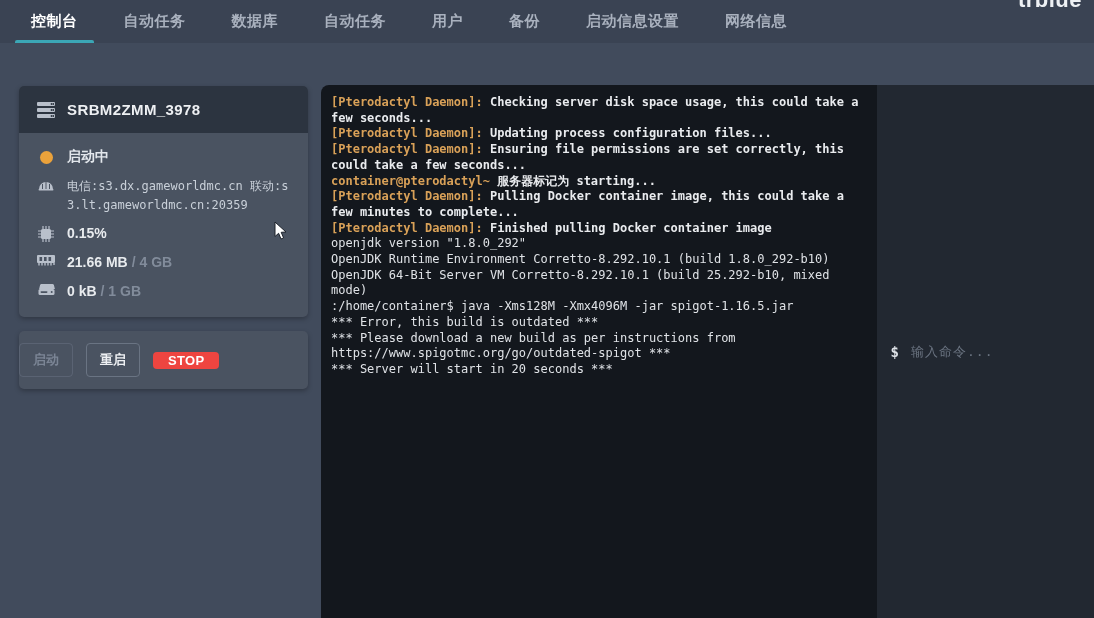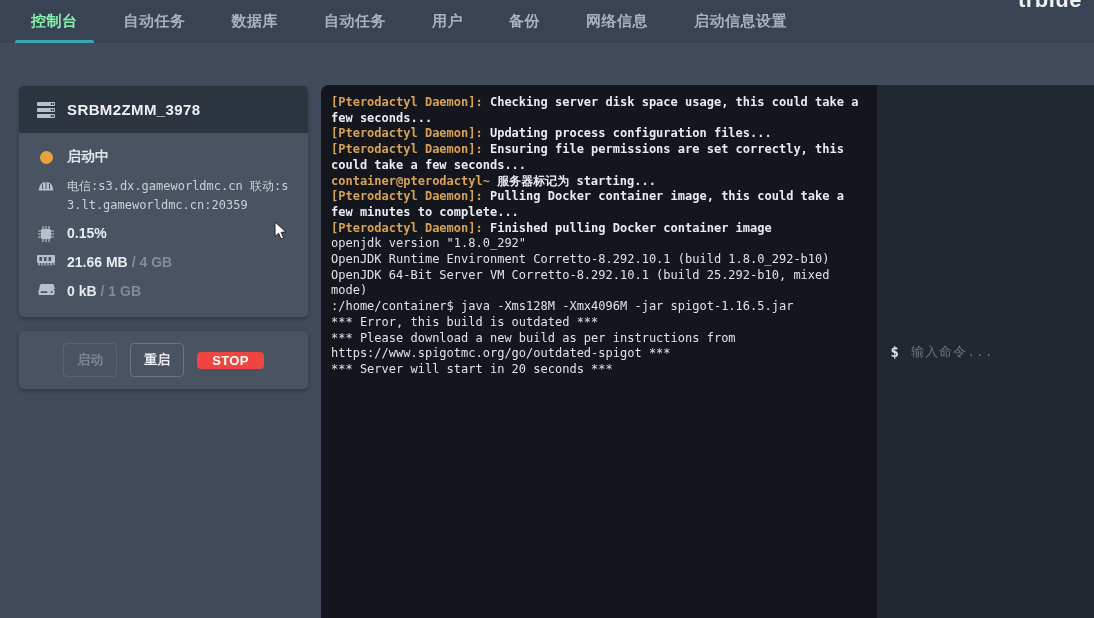--- a/index.html
+++ b/index.html
@@ -19,21 +19,21 @@
     padding-left: 8px;
     z-index: 5;
   }
   .nav-tab {
     display: flex; align-items: center;
     padding: 0 16px; margin: 0 7px;
     color: #a9b1be; font-size: 15px; font-weight: 600;
     cursor: pointer; position: relative;
     letter-spacing: 0.5px;
   }
-  .nav-tab.active { color: #86efac; }
+  .nav-tab.active { color: #ffffff; }
   .nav-tab.active::after {
     content: ""; position: absolute; left: 0; right: 0; bottom: 0;
     height: 3px; background: #3ba7b6; border-radius: 2px 2px 0 0;
   }
   .brand {
     position: absolute; top: -13px; right: 12px;
     color: #eef1f4; font-size: 22px; font-weight: 700;
     letter-spacing: 0.5px;
   }
 
@@ -63,21 +63,21 @@
   }
   .stat-value { color: #e8ebee; font-size: 14px; font-weight: 700; }
   .stat-total { color: #828c9b; font-size: 14px; font-weight: 600; margin-left: 4px; }
   svg.mini-icon { display: block; }
 
   .power-card {
     margin-top: 14px;
     background: #4a5361; border-radius: 5px;
     box-shadow: 0 2px 5px rgba(0,0,0,0.28);
     height: 58px;
-    display: flex; align-items: center; justify-content: center; gap: 13px;
+    display: flex; align-items: center; justify-content: flex-start; gap: 13px;
   }
   .btn {
     font-size: 13px; font-weight: 600;
     padding: 7px 13px; border-radius: 4px;
     border: 1px solid transparent; background: transparent;
     cursor: pointer;
     font-family: "Liberation Sans", sans-serif;
   }
   .btn-start { color: #79London8595; color: #7b8595; border-color: rgba(110,120,137,0.45); }
   .btn-restart { color: #eef0f3; border-color: #6a7483; }
@@ -126,22 +126,22 @@
 </head>
 <body>
 
 <div class="navbar">
   <div class="nav-tab active">控制台</div>
   <div class="nav-tab">自动任务</div>
   <div class="nav-tab">数据库</div>
   <div class="nav-tab">自动任务</div>
   <div class="nav-tab">用户</div>
   <div class="nav-tab">备份</div>
+  <div class="nav-tab">启动信息设置</div>
   <div class="nav-tab">网络信息</div>
-  <div class="nav-tab">启动信息设置</div>
   <div class="brand">trblue</div>
 </div>
 
 <div class="sidebar">
   <div class="card">
     <div class="card-header">
       <span class="icon-cell">
         <svg class="mini-icon" width="18" height="16" viewBox="0 0 18 16" fill="none">
           <rect x="0" y="0" width="18" height="4" rx="1" fill="#b9c0cb"></rect>
           <rect x="0" y="6" width="18" height="4" rx="1" fill="#b9c0cb"></rect>

